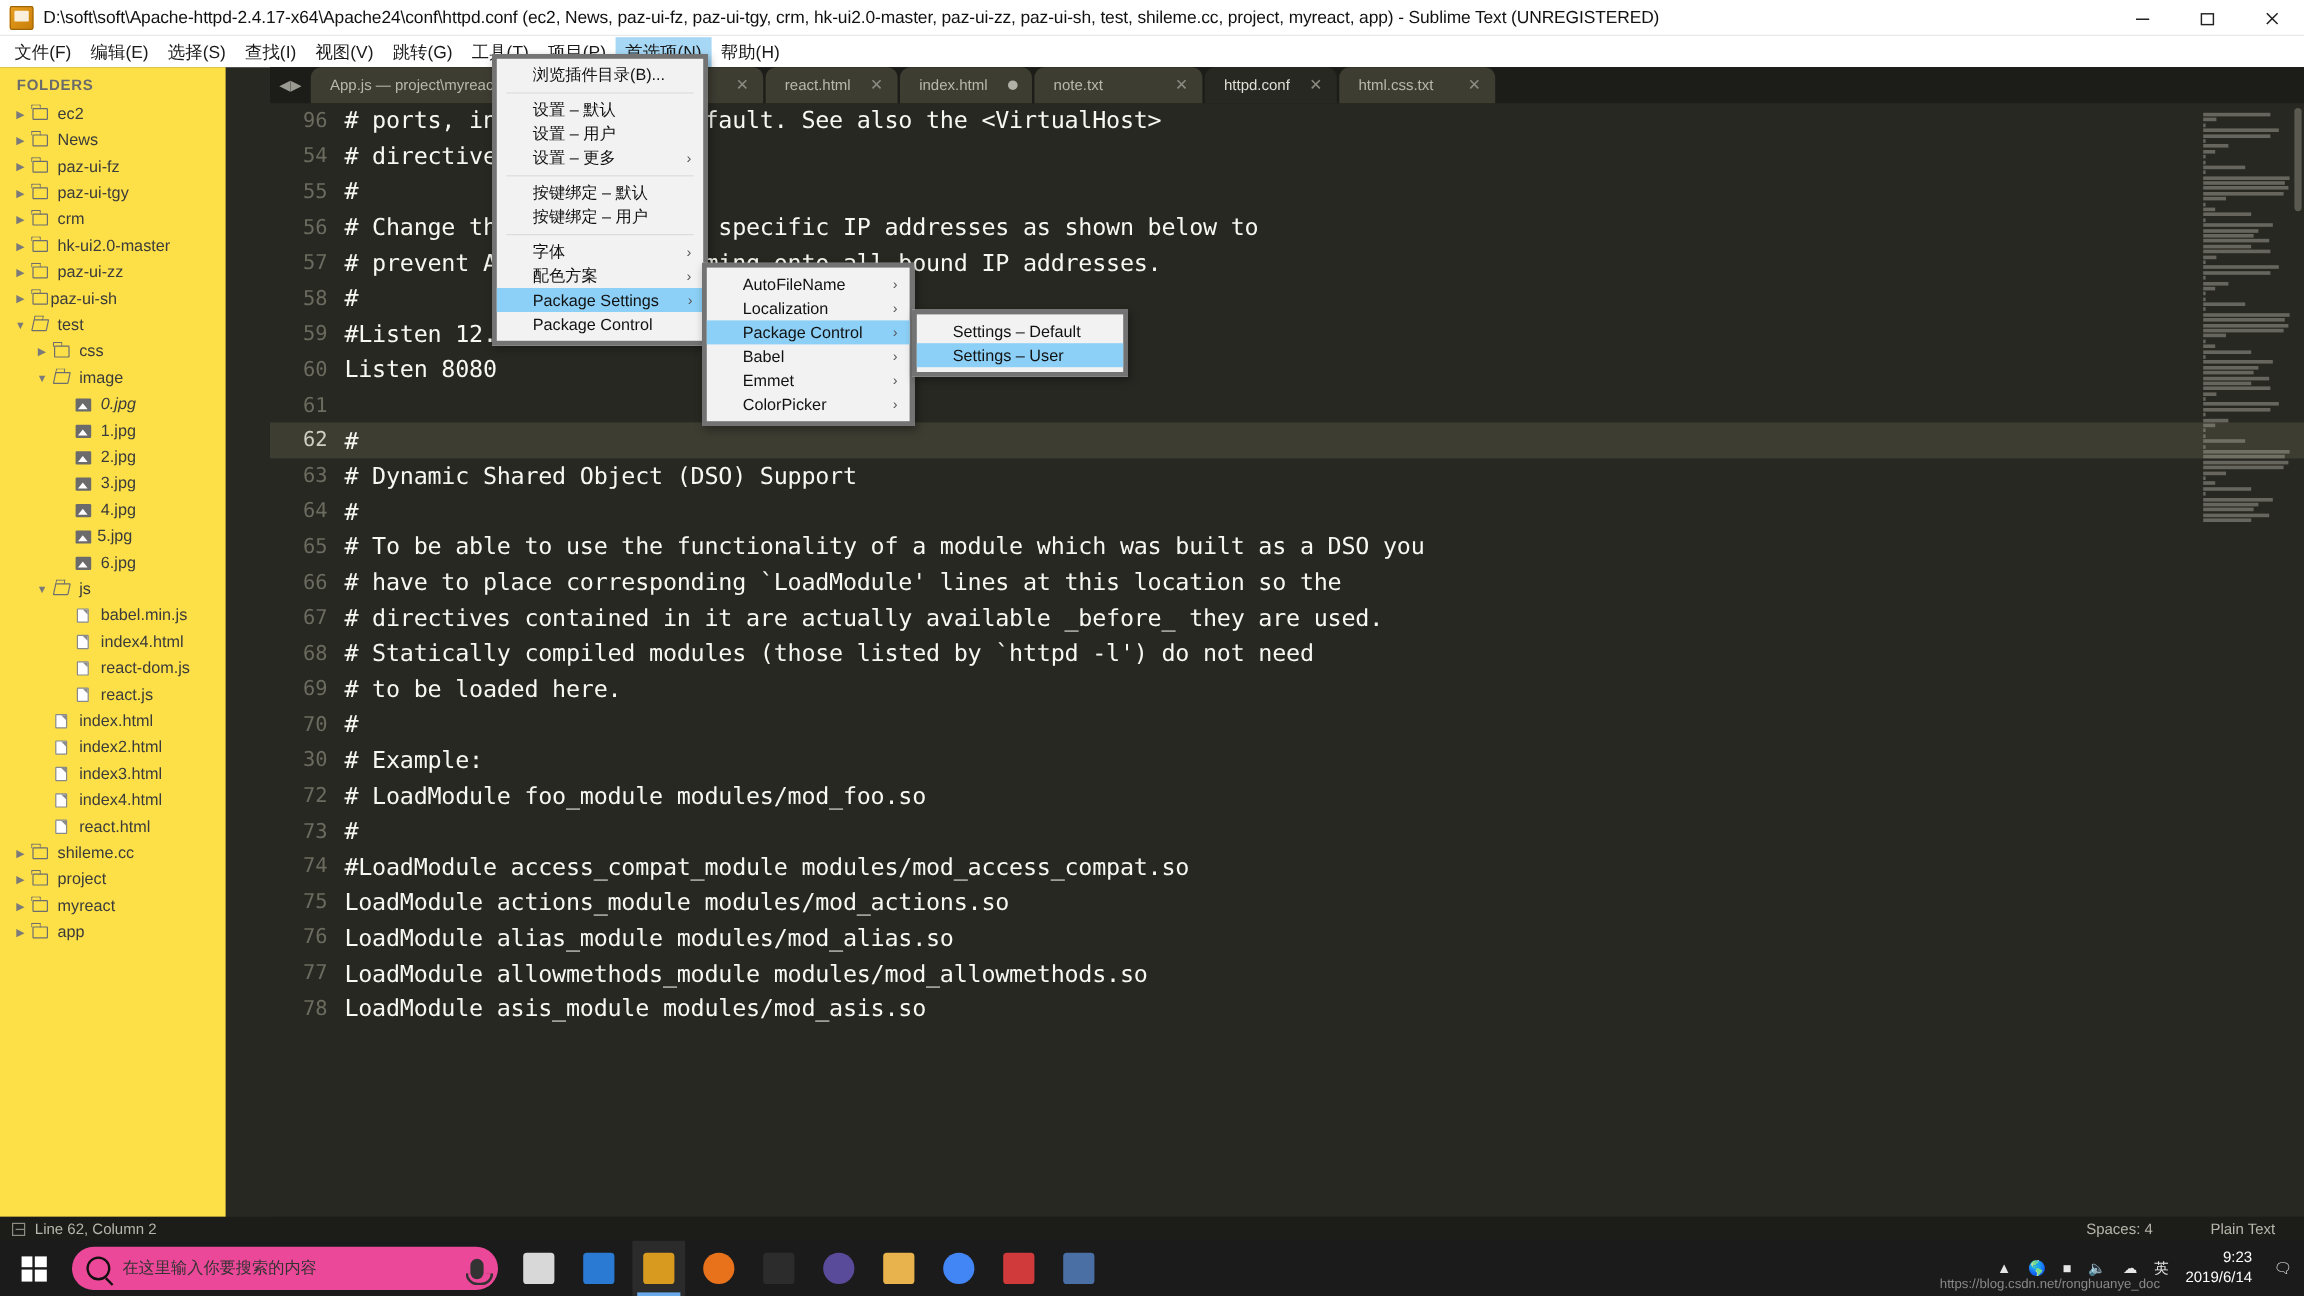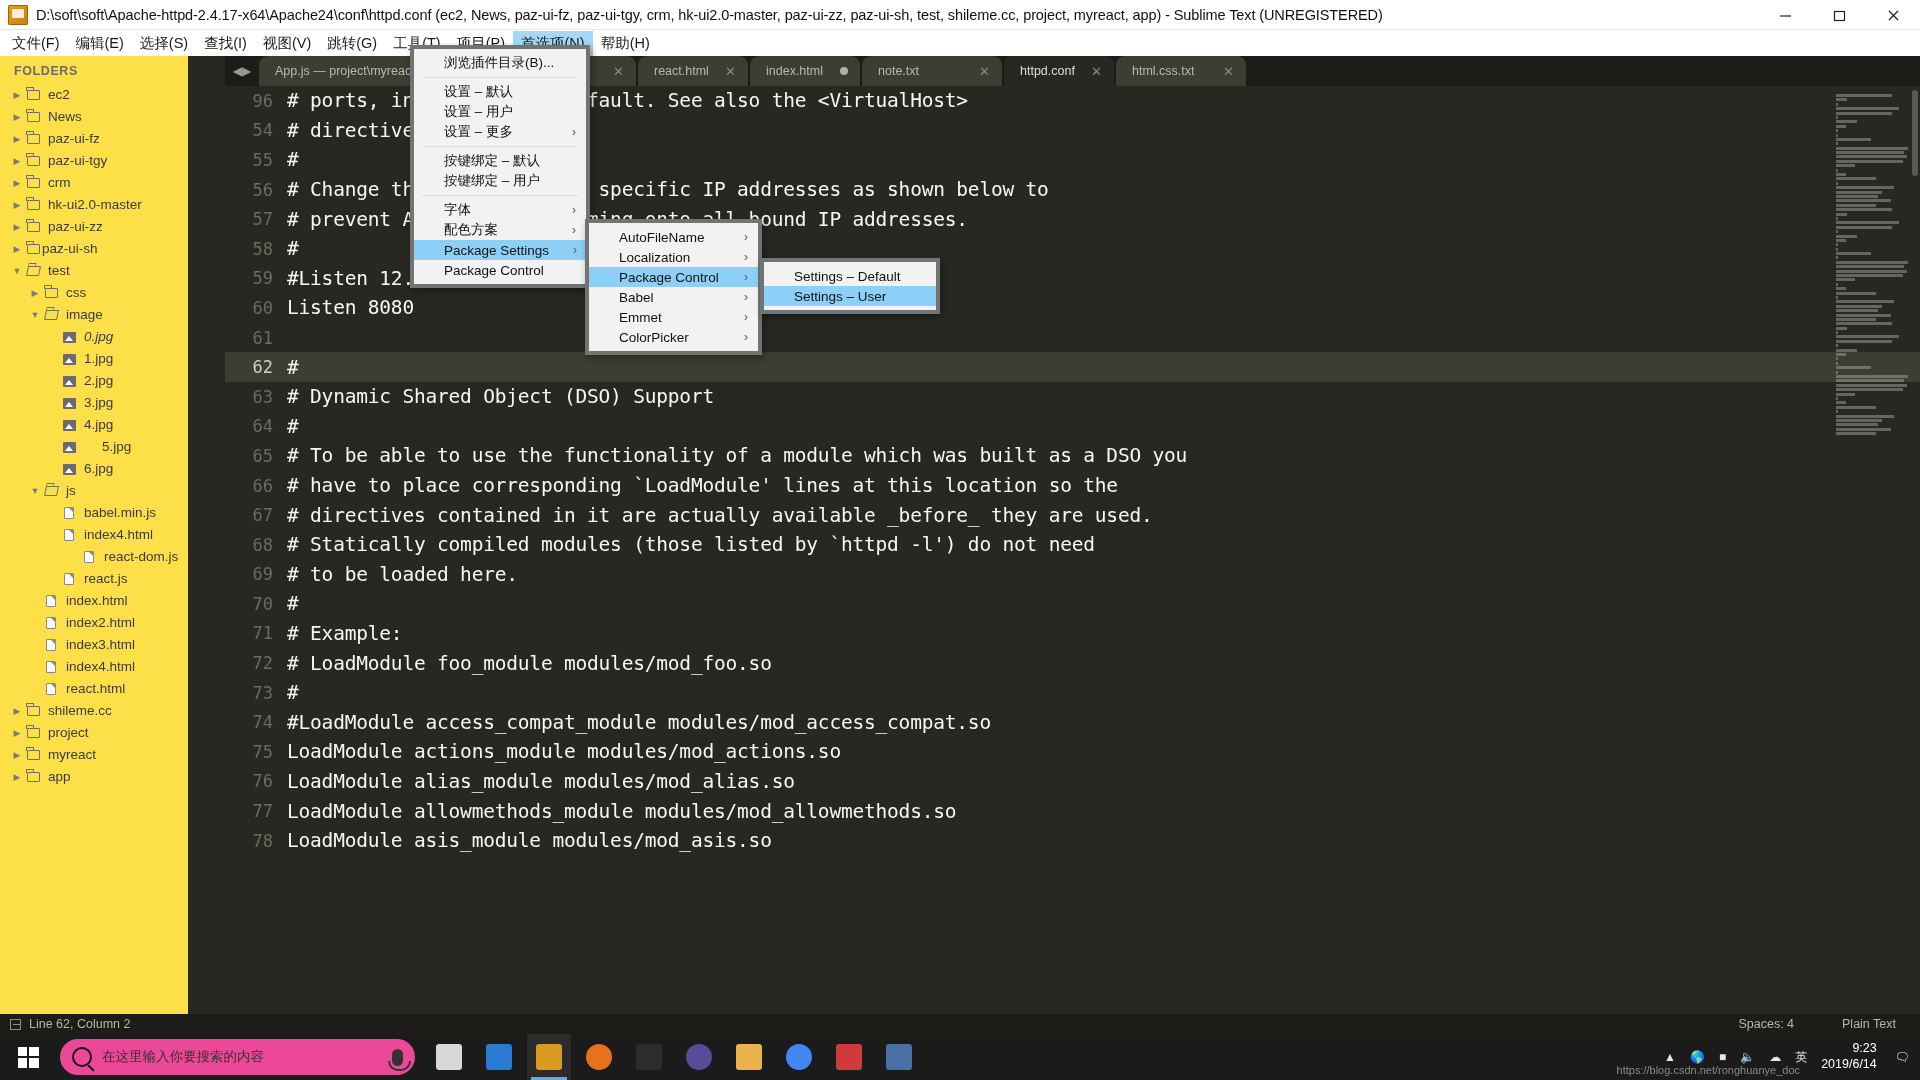--- a/index.html
+++ b/index.html
@@ -307,21 +307,21 @@
           <span class="sb-ico">
             <span class="img-glyph"></span>
           </span>
           <span class="sb-label" style="margin-left: 6px;">4.jpg</span>
         </div>
         <div class="sb-row" style="padding-left: 46px;">
           <span class="sb-arrow"></span>
           <span class="sb-ico">
             <span class="img-glyph"></span>
           </span>
-          <span class="sb-label" style="margin-left: 24px;">5.jpg</span>
+          <span class="sb-label" style="margin-left: 3px;">5.jpg</span>
         </div>
         <div class="sb-row" style="padding-left: 46px;">
           <span class="sb-arrow"></span>
           <span class="sb-ico">
             <span class="img-glyph"></span>
           </span>
           <span class="sb-label" style="margin-left: 6px;">6.jpg</span>
         </div>
         <div class="sb-row folder-open" style="padding-left: 28px;">
           <span class="sb-arrow">▼</span>
@@ -337,21 +337,21 @@
           </span>
           <span class="sb-label" style="margin-left: 6px;">babel.min.js</span>
         </div>
         <div class="sb-row" style="padding-left: 46px;">
           <span class="sb-arrow"></span>
           <span class="sb-ico">
             <span class="file-glyph"></span>
           </span>
           <span class="sb-label" style="margin-left: 6px;">index4.html</span>
         </div>
-        <div class="sb-row" style="padding-left: 66px;">
+        <div class="sb-row" style="padding-left: 46px;">
           <span class="sb-arrow"></span>
           <span class="sb-ico">
             <span class="file-glyph"></span>
           </span>
           <span class="sb-label" style="margin-left: 6px;">react-dom.js</span>
         </div>
         <div class="sb-row" style="padding-left: 46px;">
           <span class="sb-arrow"></span>
           <span class="sb-ico">
             <span class="file-glyph"></span>
@@ -527,21 +527,21 @@
           </div>
           <div class="code-line">
             <div class="gutter">69</div>
             <div class="code-text"># to be loaded here.</div>
           </div>
           <div class="code-line">
             <div class="gutter">70</div>
             <div class="code-text">#</div>
           </div>
           <div class="code-line">
-            <div class="gutter">71</div>
+            <div class="gutter">30</div>
             <div class="code-text"># Example:</div>
           </div>
           <div class="code-line">
             <div class="gutter">72</div>
             <div class="code-text"># LoadModule foo_module modules/mod_foo.so</div>
           </div>
           <div class="code-line">
             <div class="gutter">73</div>
             <div class="code-text">#</div>
           </div>

